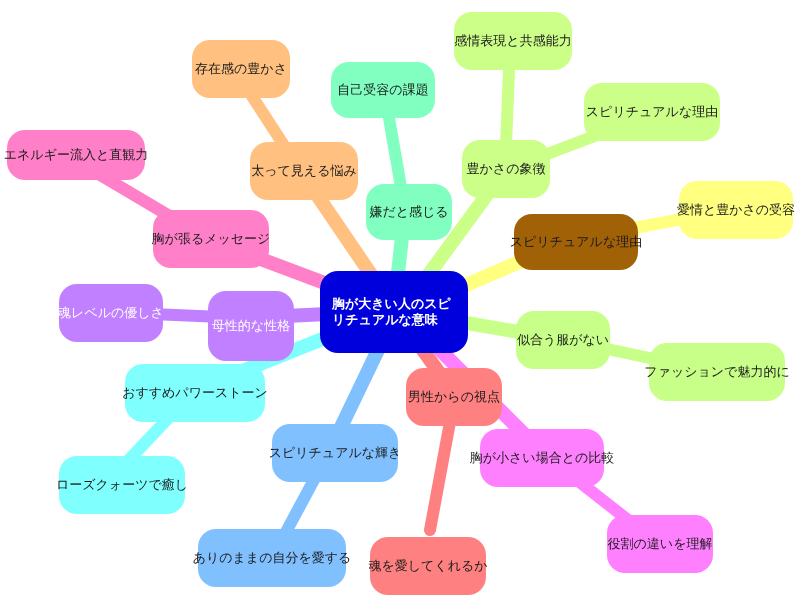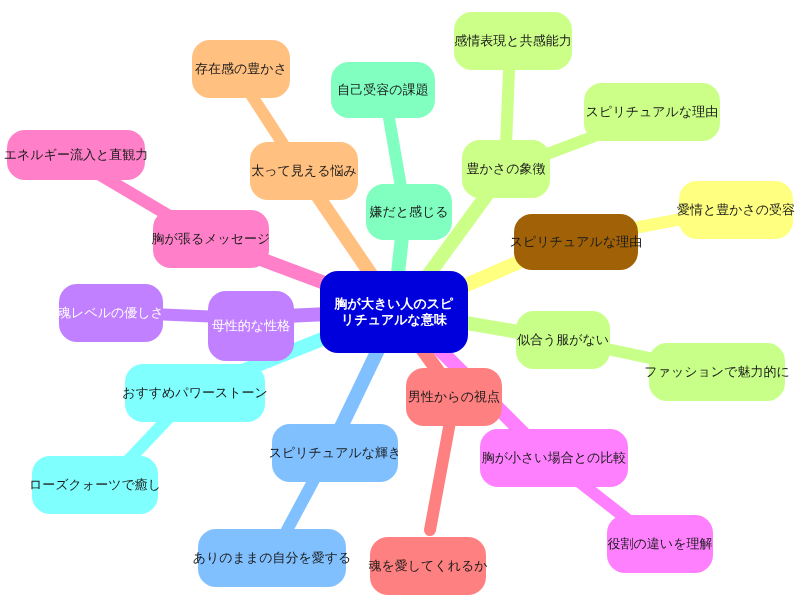--- a/index.html
+++ b/index.html
@@ -1,21 +1,21 @@
 <!DOCTYPE html>
 <html><head>
   <meta charset="utf-8">
   <style>
     html, body { margin: 0; padding: 0; background: #ffffff; }
     body { width: 800px; height: 600px; position: relative; overflow: hidden;
            font-family: "DejaVu Sans", "Liberation Sans", sans-serif; }
     #edges { position: absolute; left: 0; top: 0; width: 800px; height: 600px; }
     .node { position: absolute; box-sizing: border-box; border-radius: 18px;
             display: flex; align-items: center; justify-content: center;
-            text-align: center; font-size: 13px; color: #1a1a1a; line-height: 1.25;
+            font-size: 13px; color: #1a1a1a; line-height: 1.25;
             padding: 0 10px; white-space: nowrap; }
     .node.root { border-radius: 18px; color: #ffffff; font-weight: bold;
                  white-space: normal; font-size: 13px; padding: 12px 12px; }
     .node.light { color: #ffffff; }
   </style>
 </head>
 <body>
 
 <svg id="edges" viewBox="0 0 800 600">
   <g stroke-linecap="round" fill="none">
@@ -75,21 +75,21 @@
   <span>愛情と豊かさの受容</span>
 </div>
 
 <div class="node" style="left:516px; top:311px; width:94px; height:58px; background:#c8ff88;">
   <span>似合う服がない</span>
 </div>
 <div class="node" style="left:649px; top:343px; width:136px; height:58px; background:#c8ff88;">
   <span>ファッションで魅力的に</span>
 </div>
 
-<div class="node" style="left:480px; top:429px; width:148px; height:58px; background:#ff80ff;">
+<div class="node" style="left:480px; top:429px; width:124px; height:58px; background:#ff80ff;">
   <span>胸が小さい場合との比較</span>
 </div>
 <div class="node" style="left:607px; top:515px; width:106px; height:58px; background:#ff80ff;">
   <span>役割の違いを理解</span>
 </div>
 
 <div class="node" style="left:406px; top:368px; width:96px; height:58px; background:#ff8080;">
   <span>男性からの視点</span>
 </div>
 <div class="node" style="left:370px; top:501px; width:116px; height:58px; background:#ff8080;margin-top:36px;">
@@ -99,21 +99,21 @@
 <div class="node" style="left:272px; top:424px; width:126px; height:58px; background:#80c0ff;">
   <span>スピリチュアルな輝き</span>
 </div>
 <div class="node" style="left:198px; top:529px; width:148px; height:58px; background:#80c0ff;">
   <span>ありのままの自分を愛する</span>
 </div>
 
 <div class="node" style="left:125px; top:364px; width:140px; height:58px; background:#80ffff;">
   <span>おすすめパワーストーン</span>
 </div>
-<div class="node" style="left:32px; top:456px; width:126px; height:58px; background:#80ffff;">
+<div class="node" style="left:59px; top:456px; width:126px; height:58px; background:#80ffff;">
   <span>ローズクォーツで癒し</span>
 </div>
 
 <div class="node light" style="left:208px; top:291px; width:86px; height:70px; background:#c080ff;">
   <span>母性的な性格</span>
 </div>
 <div class="node light" style="left:59px; top:284px; width:104px; height:58px; background:#c080ff;">
   <span>魂レベルの優しさ</span>
 </div>
 

